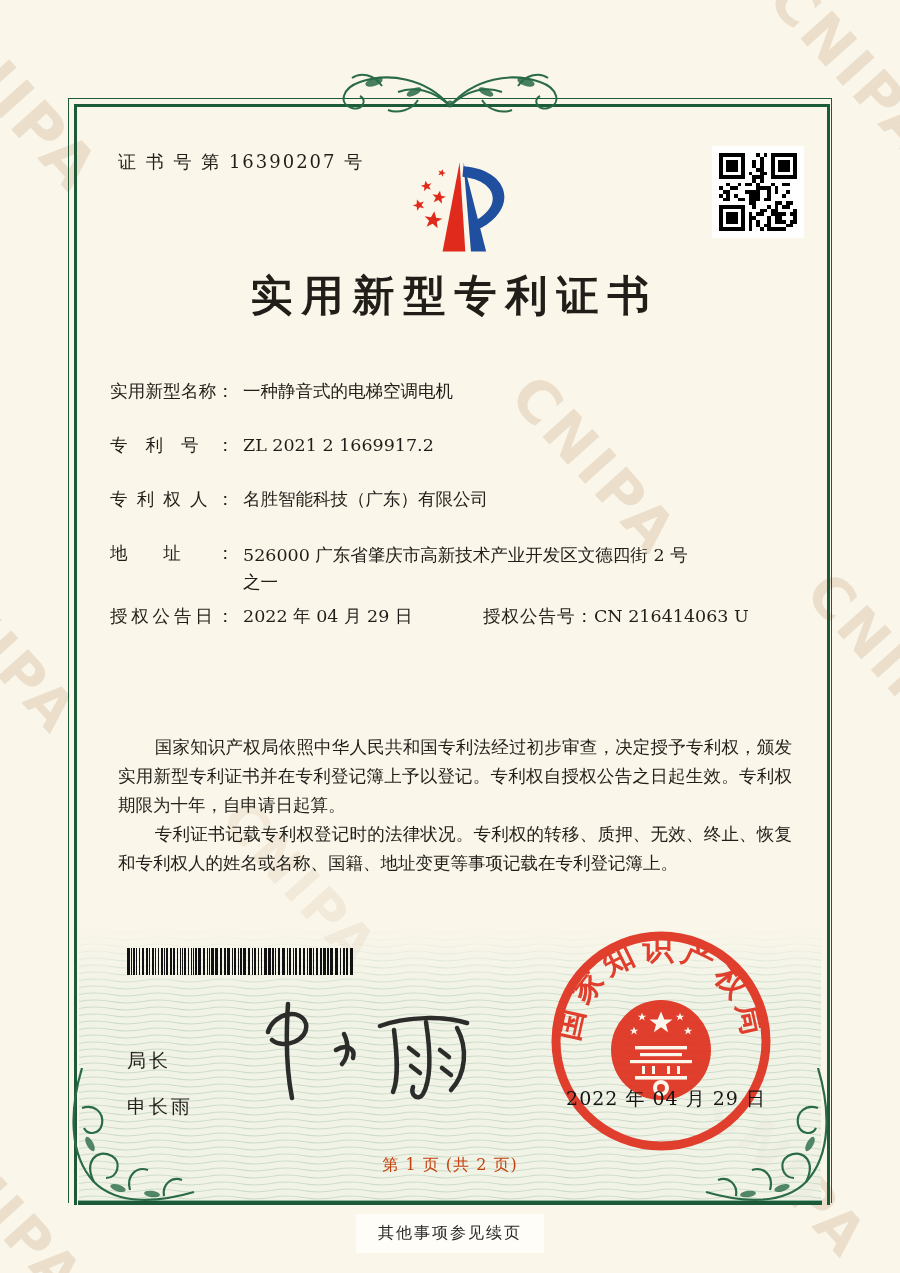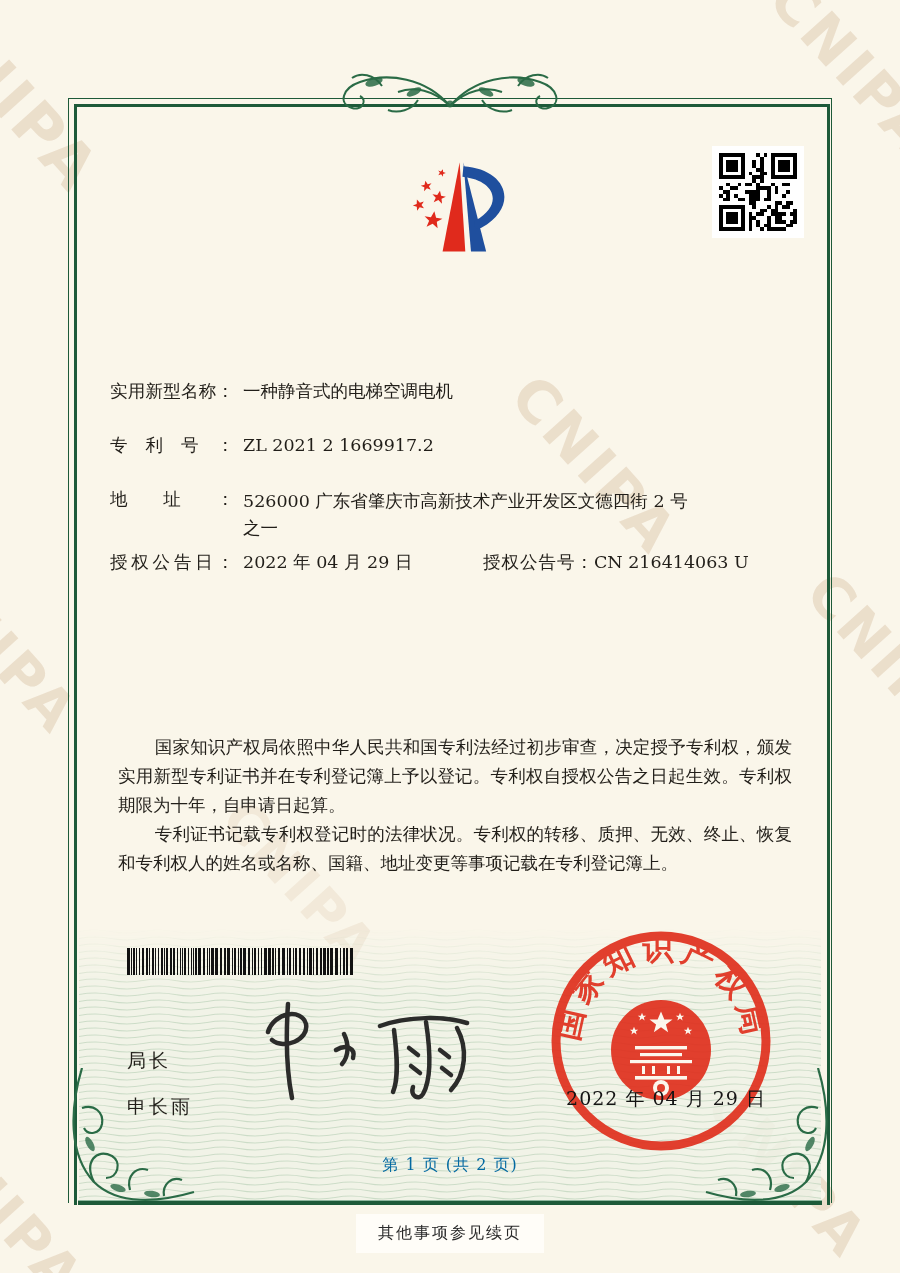--- a/index.html
+++ b/index.html
@@ -87,21 +87,21 @@
   .director{position:absolute;left:127px;top:1028px;font-size:19px;letter-spacing:3px;margin-top:20px;}
   .director div{margin-bottom:20px;}
   .signature{position:absolute;left:252px;top:998px;width:235px;height:108px;}
   .seal{position:absolute;left:546px;top:926px;width:230px;height:230px;}
   .seal-date{
     position:absolute;left:556px;top:1086px;width:220px;
     font-size:19px;letter-spacing:1px;color:#141414;text-align:center;
   }
   .page-num{
     position:absolute;left:0;top:1155px;width:100%;
-    text-align:center;font-size:16px;letter-spacing:1px;color:#0369a1;
+    text-align:center;font-size:16px;letter-spacing:1px;color:#c2410c;
   }
   .bottom-note{
     position:absolute;left:0;top:1214px;width:100%;text-align:center;
   }
   .bottom-note span{
     display:inline-block;background:#fffdf8;padding:9px 22px;
     font-size:16px;letter-spacing:2px;color:#2a2a2a;
   }
 </style>
 </head>
@@ -177,20 +177,21 @@
         <path d="M104,128 C102,116 112,108 122,112"></path>
       </g>
       <g fill="#2a6b46" opacity="0.8">
         <ellipse cx="30" cy="76" rx="8" ry="3.4" transform="rotate(62 30 76)"></ellipse>
         <ellipse cx="58" cy="120" rx="8" ry="3.4" transform="rotate(18 58 120)"></ellipse>
         <ellipse cx="92" cy="126" rx="8" ry="3.2" transform="rotate(8 92 126)"></ellipse>
       </g>
     </g>
   </svg>
 
+  <div class="cert-no">证 书 号 第 16390207 号</div>
 
   <svg class="logo" viewBox="0 0 150 110">
     <defs>
       <g id="star">
         <polygon points="0,-10 2.9,-3.1 10,-3.1 4.3,1.2 6.2,8.1 0,3.8 -6.2,8.1 -4.3,1.2 -10,-3.1 -2.9,-3.1"></polygon>
       </g>
     </defs>
     <polygon points="82,8 64,102 88,102" fill="#e02a1c"></polygon>
     <polygon points="86,8 94,102 110,102" fill="#1f4f9e"></polygon>
     <path d="M86,12 C132,15 146,54 105,77 C98,80 95,74 99,69 C128,53 121,27 85,23 Z" fill="#1f4f9e"></path>
@@ -321,27 +322,31 @@
         <rect x="2" y="2" width="3" height="3" fill="#000"></rect>
         <rect x="14" y="0" width="7" height="7" fill="#000"></rect>
         <rect x="15" y="1" width="5" height="5" fill="#fff"></rect>
         <rect x="16" y="2" width="3" height="3" fill="#000"></rect>
         <rect x="0" y="14" width="7" height="7" fill="#000"></rect>
         <rect x="1" y="15" width="5" height="5" fill="#fff"></rect>
         <rect x="2" y="16" width="3" height="3" fill="#000"></rect>
       </svg>
   </div>
 
+  <div class="title">实用新型专利证书</div>
 
   <div class="fields">
     <div class="field-row">
       <span class="field-label">实用新型名称：</span><span class="field-value">一种静音式的电梯空调电机</span>
     </div>
     <div class="field-row">
       <span class="field-label">专利号：</span><span class="field-value">ZL 2021 2 1669917.2</span>
+    </div>
+    <div class="field-row">
+      <span class="field-label">专利权人：</span><span class="field-value">名胜智能科技（广东）有限公司</span>
     </div>
     <div class="field-row" style="margin-bottom:9px;">
       <span class="field-label">地址：</span><span class="field-value wrap">526000 广东省肇庆市高新技术产业开发区文德四街 2 号之一</span>
     </div>
     <div class="field-row grant-row">
       <span class="field-label">授权公告日：</span><span class="field-value">2022 年 04 月 29 日</span>
       <span class="second inline-label">授权公告号：</span><span>CN 216414063 U</span>
     </div>
   </div>
 

